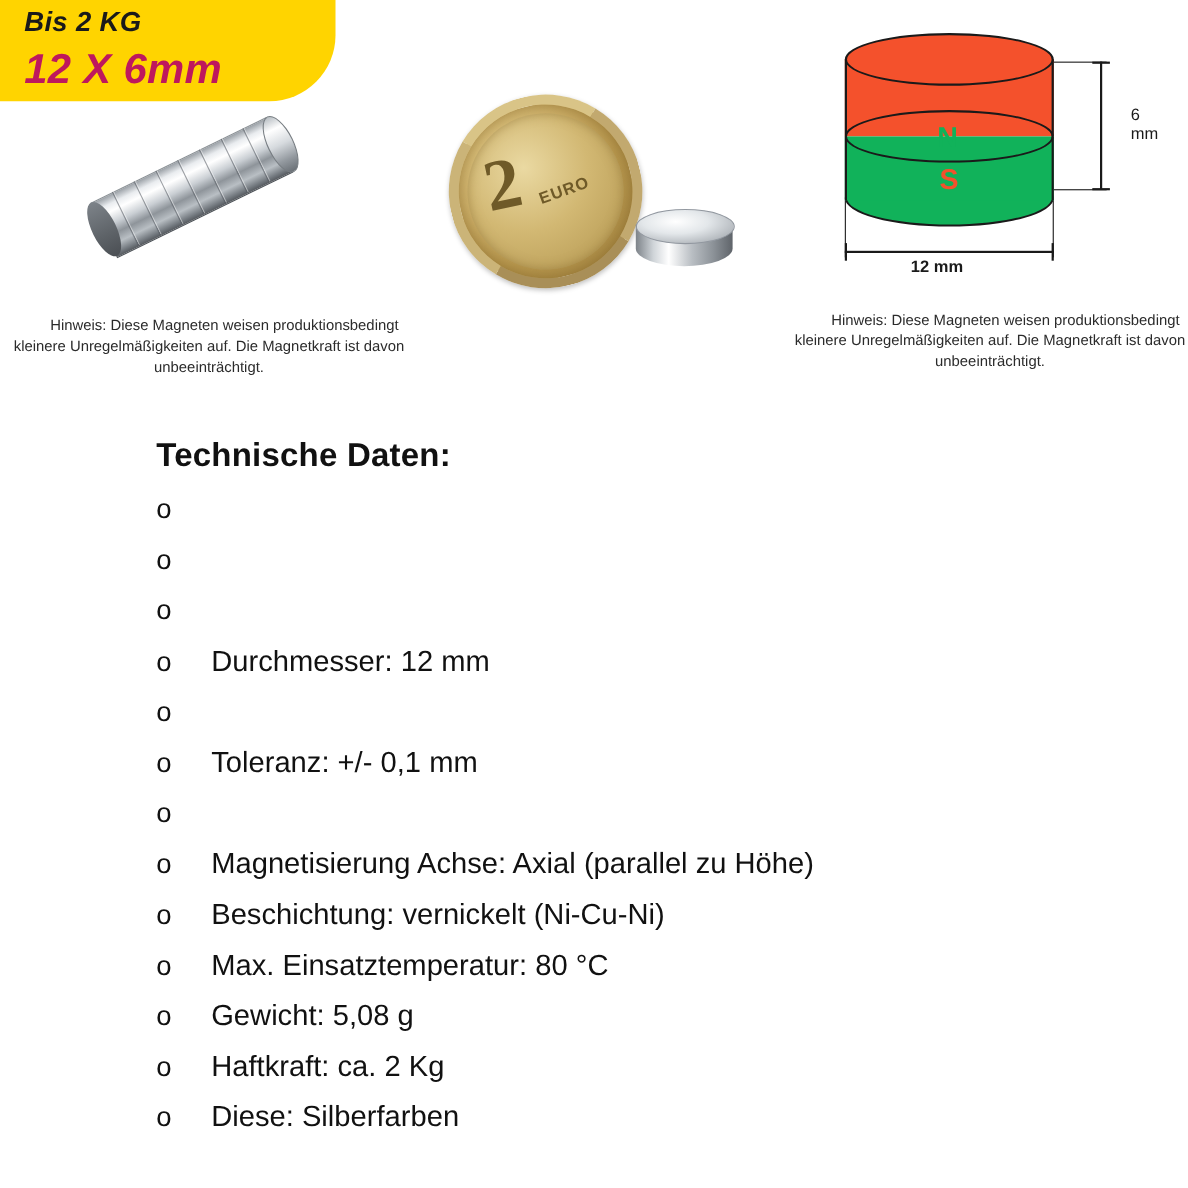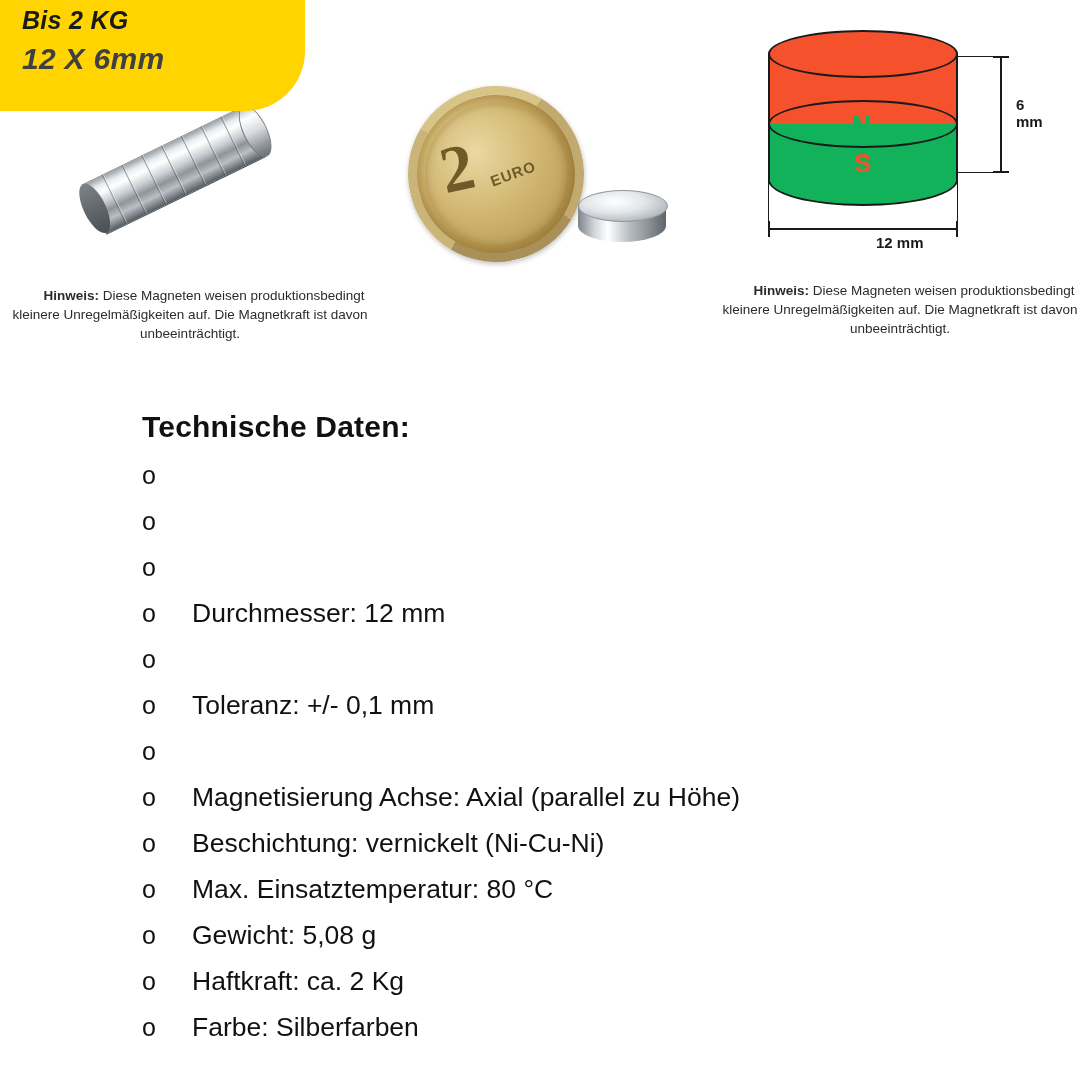--- a/index.html
+++ b/index.html
@@ -14,43 +14,43 @@
     overflow: hidden;
     position: relative;
   }
 
   
   .badge {
     position: absolute;
     left: 0;
     top: 0;
     width: 305px;
-    height: 111px;
+    height: 92px;
     background: #FFD400;
     border-bottom-right-radius: 60px;
     z-index: 20;
   }
   .badge-line1 {
     position: absolute;
     left: 22px;
     top: 6px;
     font-size: 25px;
     font-weight: bold;
     font-style: italic;
     color: #1a1a1a;
     letter-spacing: 0.3px;
   }
   .badge-line2 {
     position: absolute;
     left: 22px;
     top: 42px;
-    font-size: 30px;
+    font-size: 38px;
     font-weight: bold;
     font-style: italic;
-    color: #404040;
+    color: #be185d;
     letter-spacing: 0.3px;
   }
 
   
   .top-row {
     position: absolute;
     left: 0;
     top: 0;
     width: 1080px;
     height: 380px;
@@ -67,21 +67,21 @@
 
   .note {
     position: absolute;
     left: 0;
     width: 100%;
     text-align: center;
     font-size: 13.5px;
     line-height: 1.42;
     color: #2b2b2b;
   }
-  .note b { font-weight: bold; margin-left: 28px; }
+  .note b { font-weight: normal; margin-left: 28px; }
   .note-left  { top: 286px; }
   .note-right { top: 281px; }
 
   
   .stack {
     position: absolute;
     left: 76px;
     top: 112px;
     width: 200px;
     height: 120px;
@@ -288,23 +288,23 @@
     background: #1a1a1a;
   }
   .dim-v-leader {
     position: absolute;
     left: 198px;
     width: 48px; height: 1.2px;
     background: #1a1a1a;
   }
   .dim-label-v {
     position: absolute;
-    left: 256px; top: 74px;
+    left: 268px; top: 74px;
     font-size: 15px;
-    font-weight: bold;
+    font-weight: normal;
     color: #1a1a1a;
   }
   .dim-h-line {
     position: absolute;
     left: 8px; top: 206px;
     width: 190px; height: 1.5px;
     background: #1a1a1a;
   }
   .dim-h-cap {
     position: absolute;
@@ -317,37 +317,35 @@
     top: 160px;
     width: 1.2px; height: 52px;
     background: #1a1a1a;
   }
   .dim-label-h {
     position: absolute;
     left: 68px; top: 212px;
     font-size: 15px;
     font-weight: bold;
     color: #1a1a1a;
-    margin-left: 48px;
   }
 
   
   .specs {
     position: absolute;
     left: 142px;
     top: 398px;
     width: 900px;
   }
   .specs-title {
     font-size: 30px;
     font-weight: bold;
     color: #111;
     margin-bottom: 8px;
     letter-spacing: 0.2px;
-    margin-top: 12px;
   }
   .spec-row {
     display: flex;
     align-items: baseline;
     font-size: 26.5px;
     color: #111;
     line-height: 46px;
     height: 46px;
   }
   .spec-bullet {
@@ -471,16 +469,16 @@
       <div class="spec-row">
         <span class="spec-bullet">o</span>
         <span class="spec-text">Gewicht: 5,08 g</span>
       </div>
       <div class="spec-row">
         <span class="spec-bullet">o</span>
         <span class="spec-text">Haftkraft: ca. 2 Kg</span>
       </div>
       <div class="spec-row">
         <span class="spec-bullet">o</span>
-        <span class="spec-text">Farbe: Silberfarben</span>
+        <span class="spec-text">Diese: Silberfarben</span>
       </div>
     </div>
 </div>
 
 </body></html>

